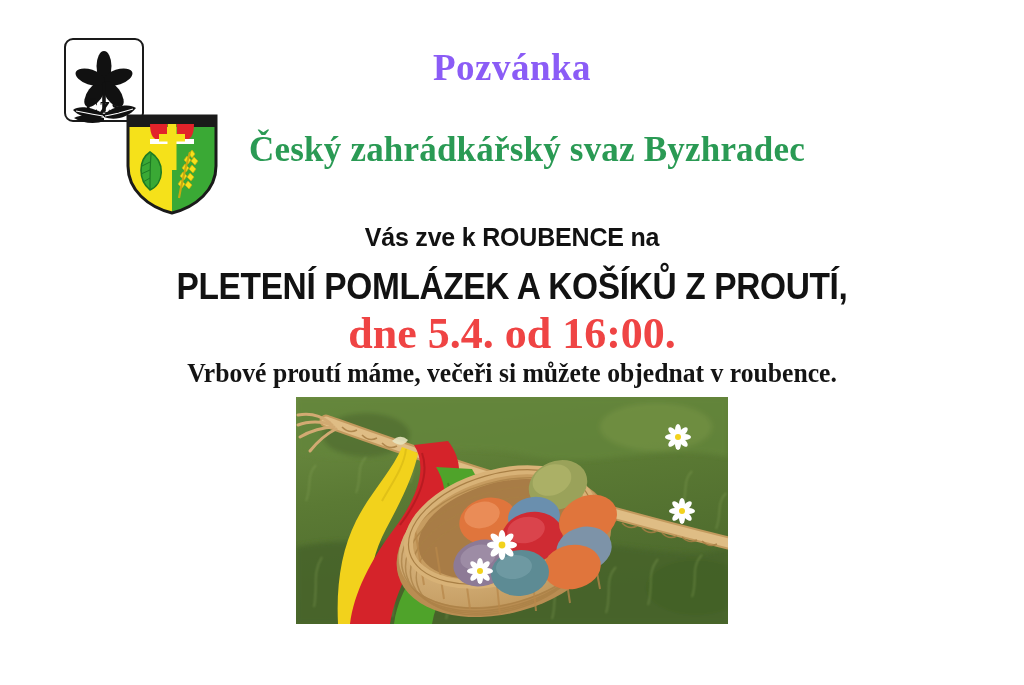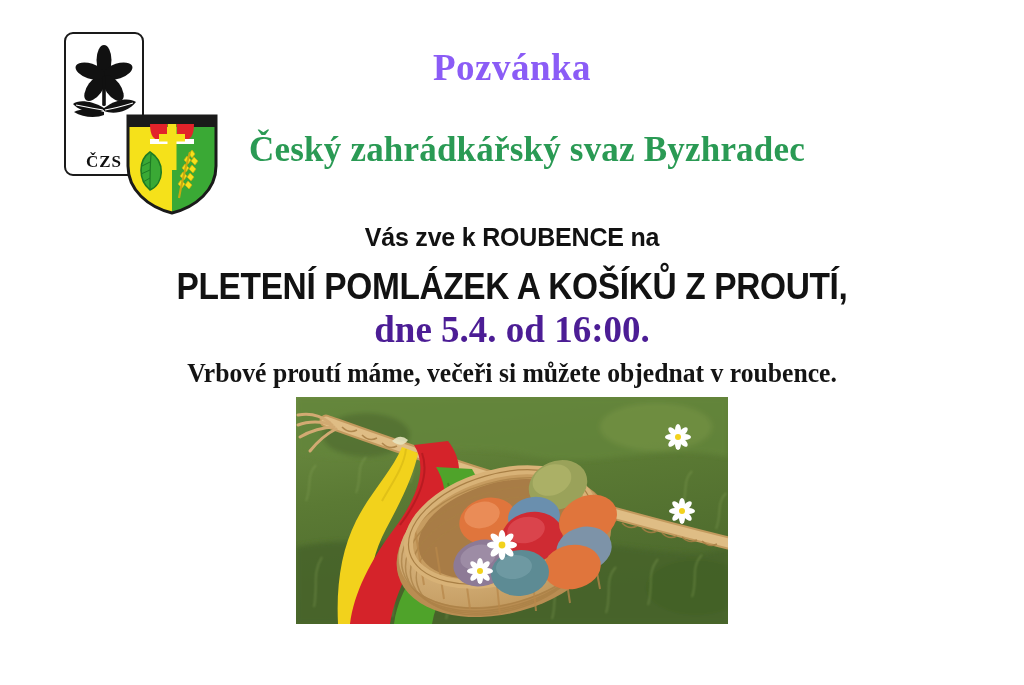--- a/index.html
+++ b/index.html
@@ -13,23 +13,23 @@
     height: 685px;
     background: #ffffff;
     overflow: hidden;
     font-family: "Liberation Serif", "DejaVu Serif", serif;
   }
 
   
   #czs-logo {
     position: absolute;
     left: 64px;
-    top: 32px;
+    top: 38px;
     width: 80px;
-    height: 144px;
+    height: 84px;
   }
   #czs-logo .logo-frame {
     position: absolute;
     inset: 0;
     border: 2px solid #1a1a1a;
     border-radius: 9px;
     background: #ffffff;
     box-sizing: border-box;
   }
   #czs-logo svg { position: absolute; inset: 0; }
@@ -100,23 +100,23 @@
     color: #121212;
     letter-spacing: -0.4px;
     transform: scaleX(0.93);
     transform-origin: 50% 50%;
   }
 
   #invite-date {
     top: 311px;
     font-family: "Liberation Serif", "DejaVu Serif", serif;
     font-weight: bold;
-    font-size: 37px;
-    line-height: 1.05;
-    color: #4c1d95;
+    font-size: 44px;
+    line-height: 1.05;
+    color: #ef4444;
   }
 
   #invite-note {
     top: 359px;
     font-family: "Liberation Serif", "DejaVu Serif", serif;
     font-weight: bold;
     font-size: 27px;
     line-height: 1.05;
     color: #141414;
     transform: scaleX(0.95);

